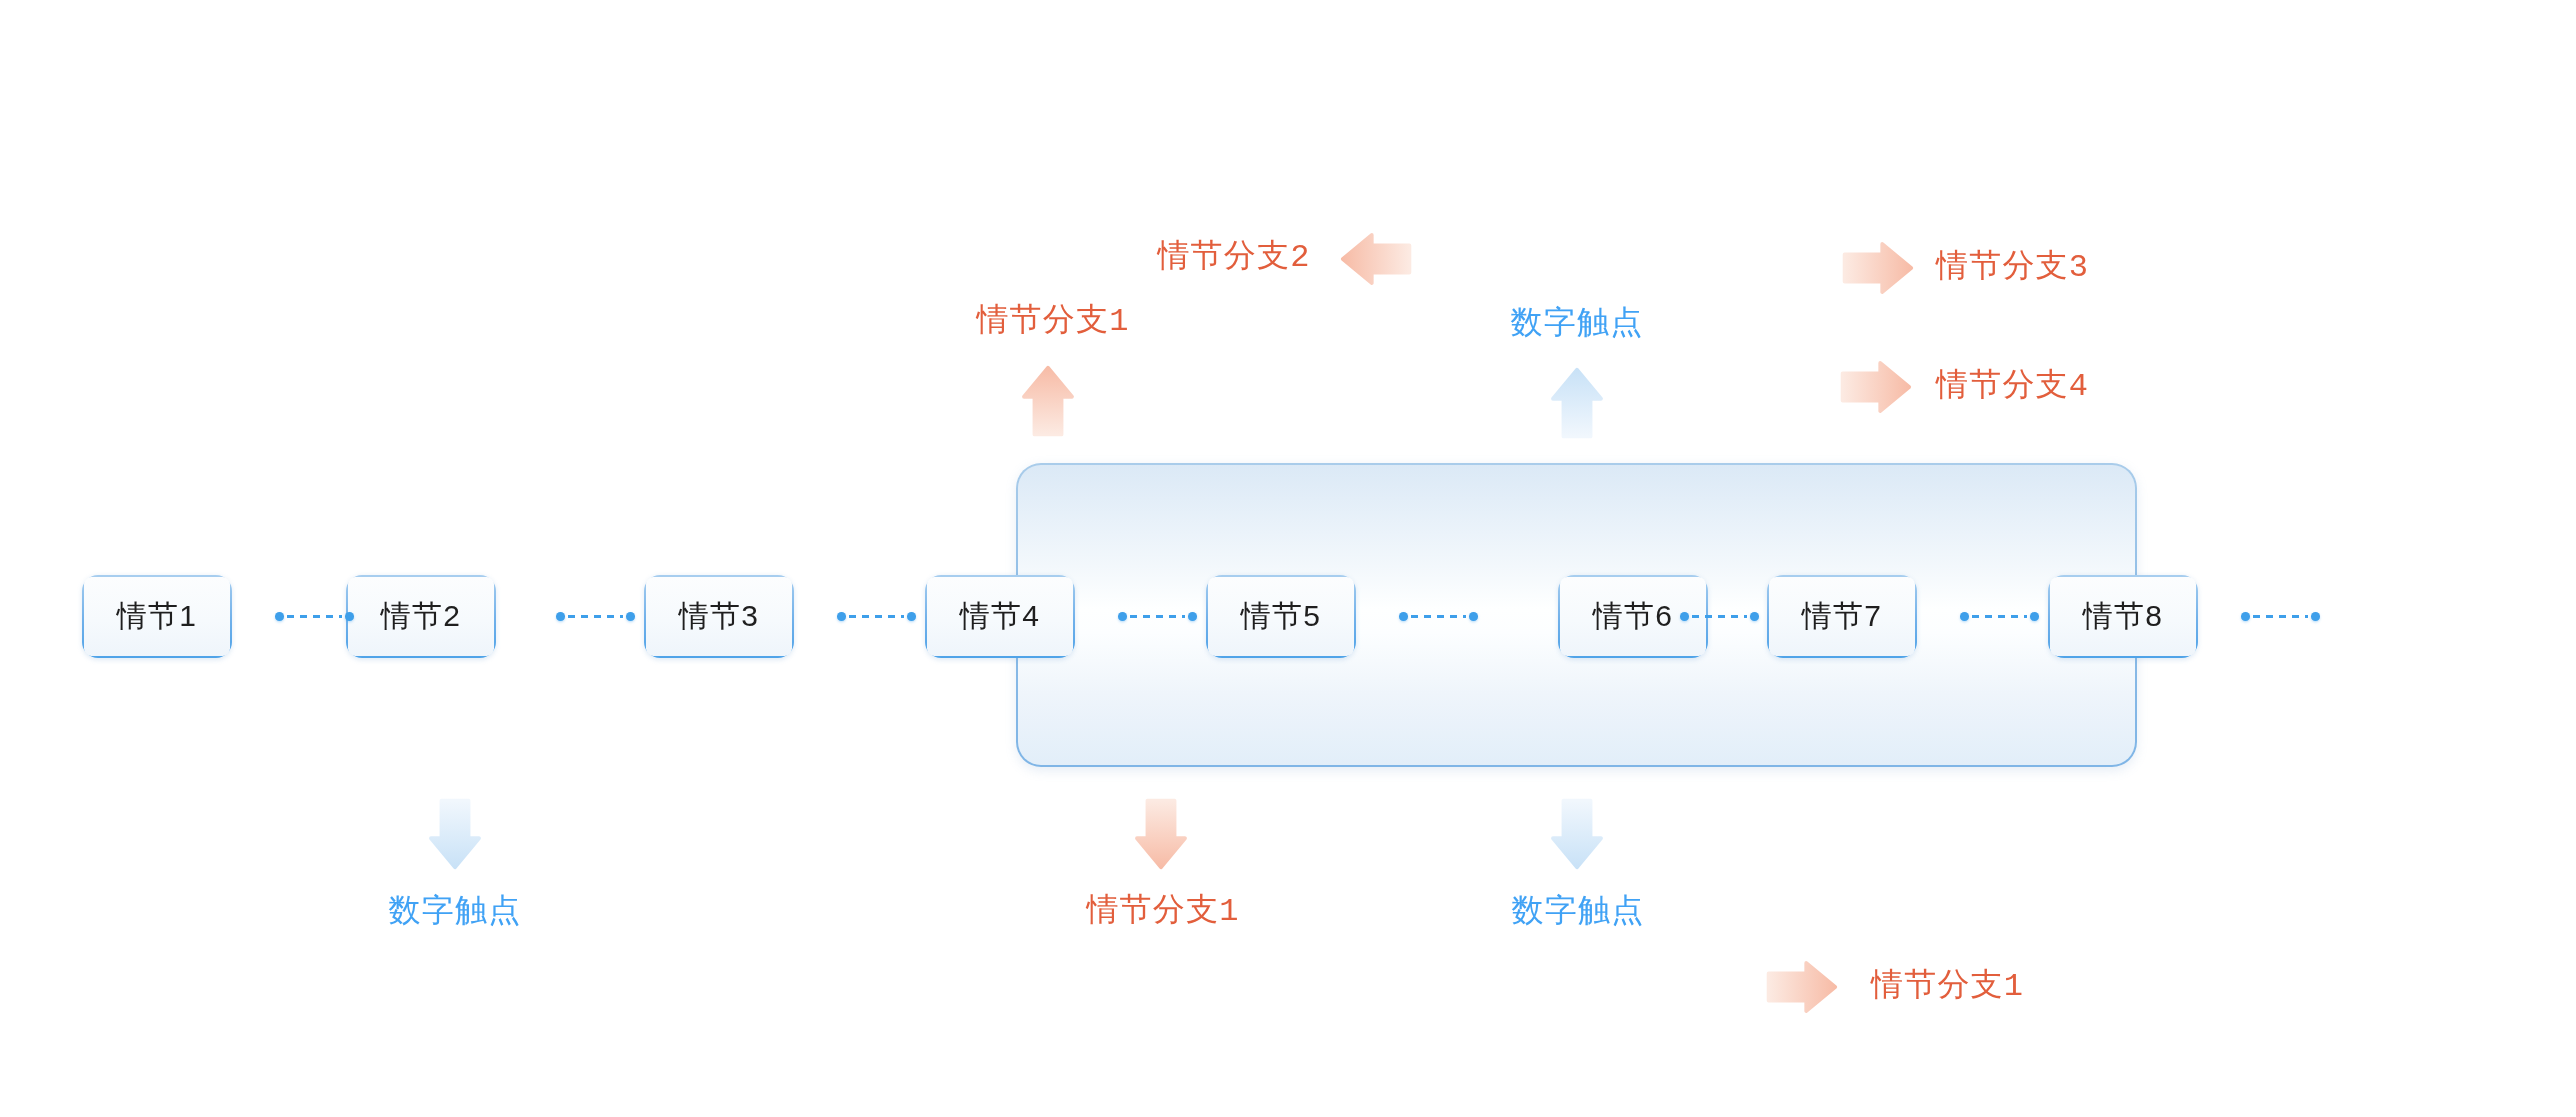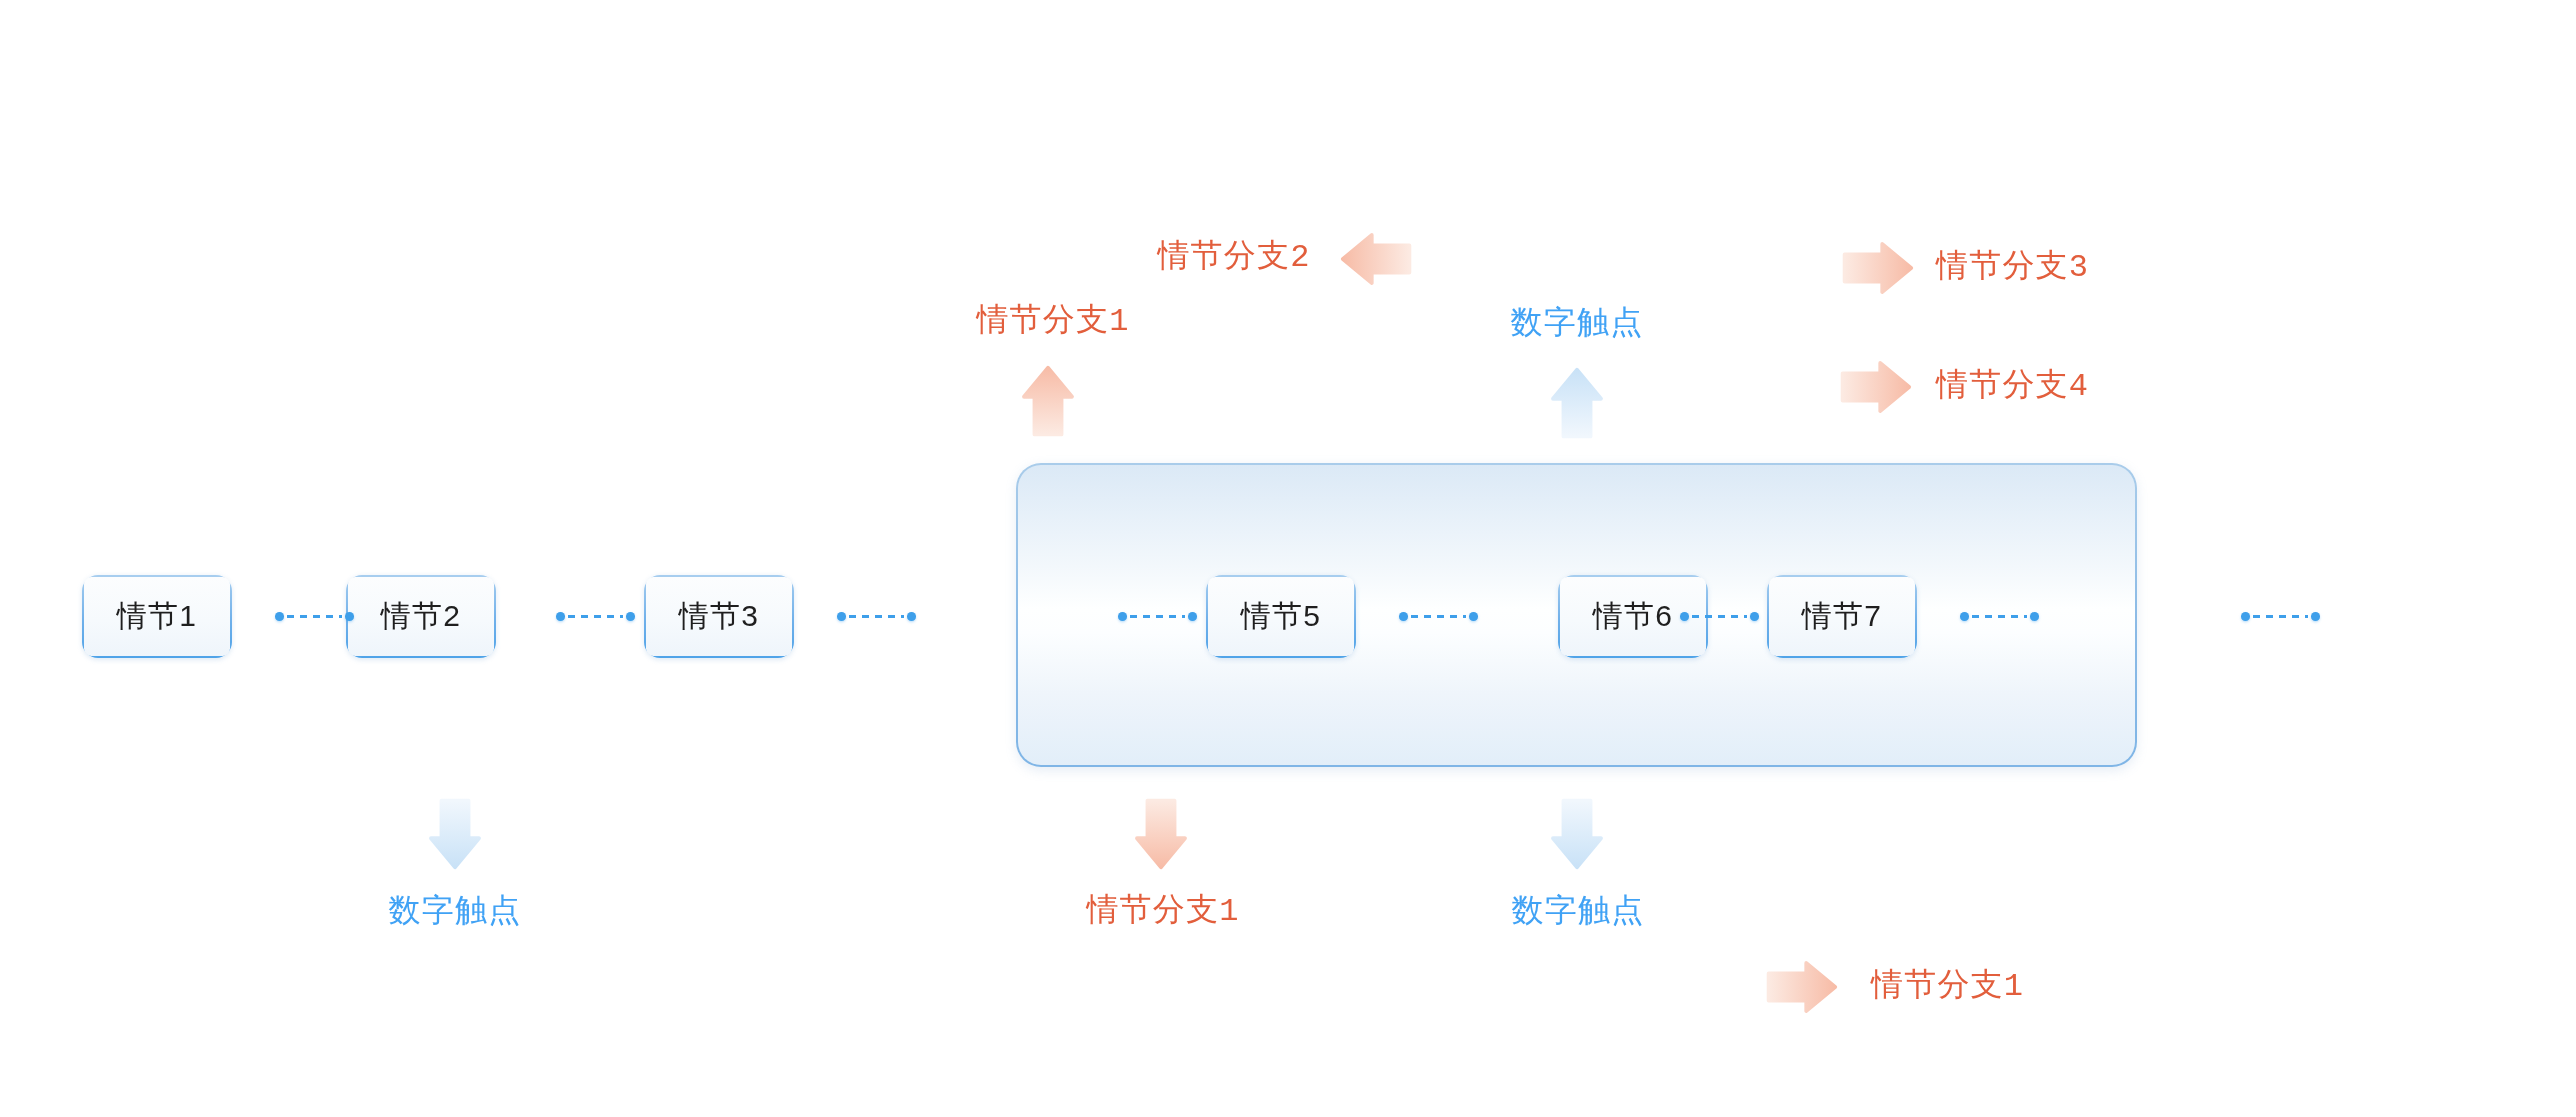--- a/index.html
+++ b/index.html
@@ -114,33 +114,43 @@
   <div class="node" style="left:346px">
       <div class="node-inner">
         <span class="node-label">情节2</span>
       </div>
     </div>
   <div class="node" style="left:644px">
       <div class="node-inner">
         <span class="node-label">情节3</span>
       </div>
     </div>
+  <div class="node" style="left:925px">
+      <div class="node-inner">
+        <span class="node-label">情节4</span>
+      </div>
+    </div>
   <div class="node" style="left:1206px">
       <div class="node-inner">
         <span class="node-label">情节5</span>
       </div>
     </div>
   <div class="node" style="left:1558px">
       <div class="node-inner">
         <span class="node-label">情节6</span>
       </div>
     </div>
   <div class="node" style="left:1767px">
       <div class="node-inner">
         <span class="node-label">情节7</span>
+      </div>
+    </div>
+  <div class="node" style="left:2048px">
+      <div class="node-inner">
+        <span class="node-label">情节8</span>
       </div>
     </div>
 
   <div class="connector" style="left:275px">
       <i class="dash"></i>
     </div>
   <div class="connector" style="left:556px">
       <i class="dash"></i>
     </div>
   <div class="connector" style="left:837px">

